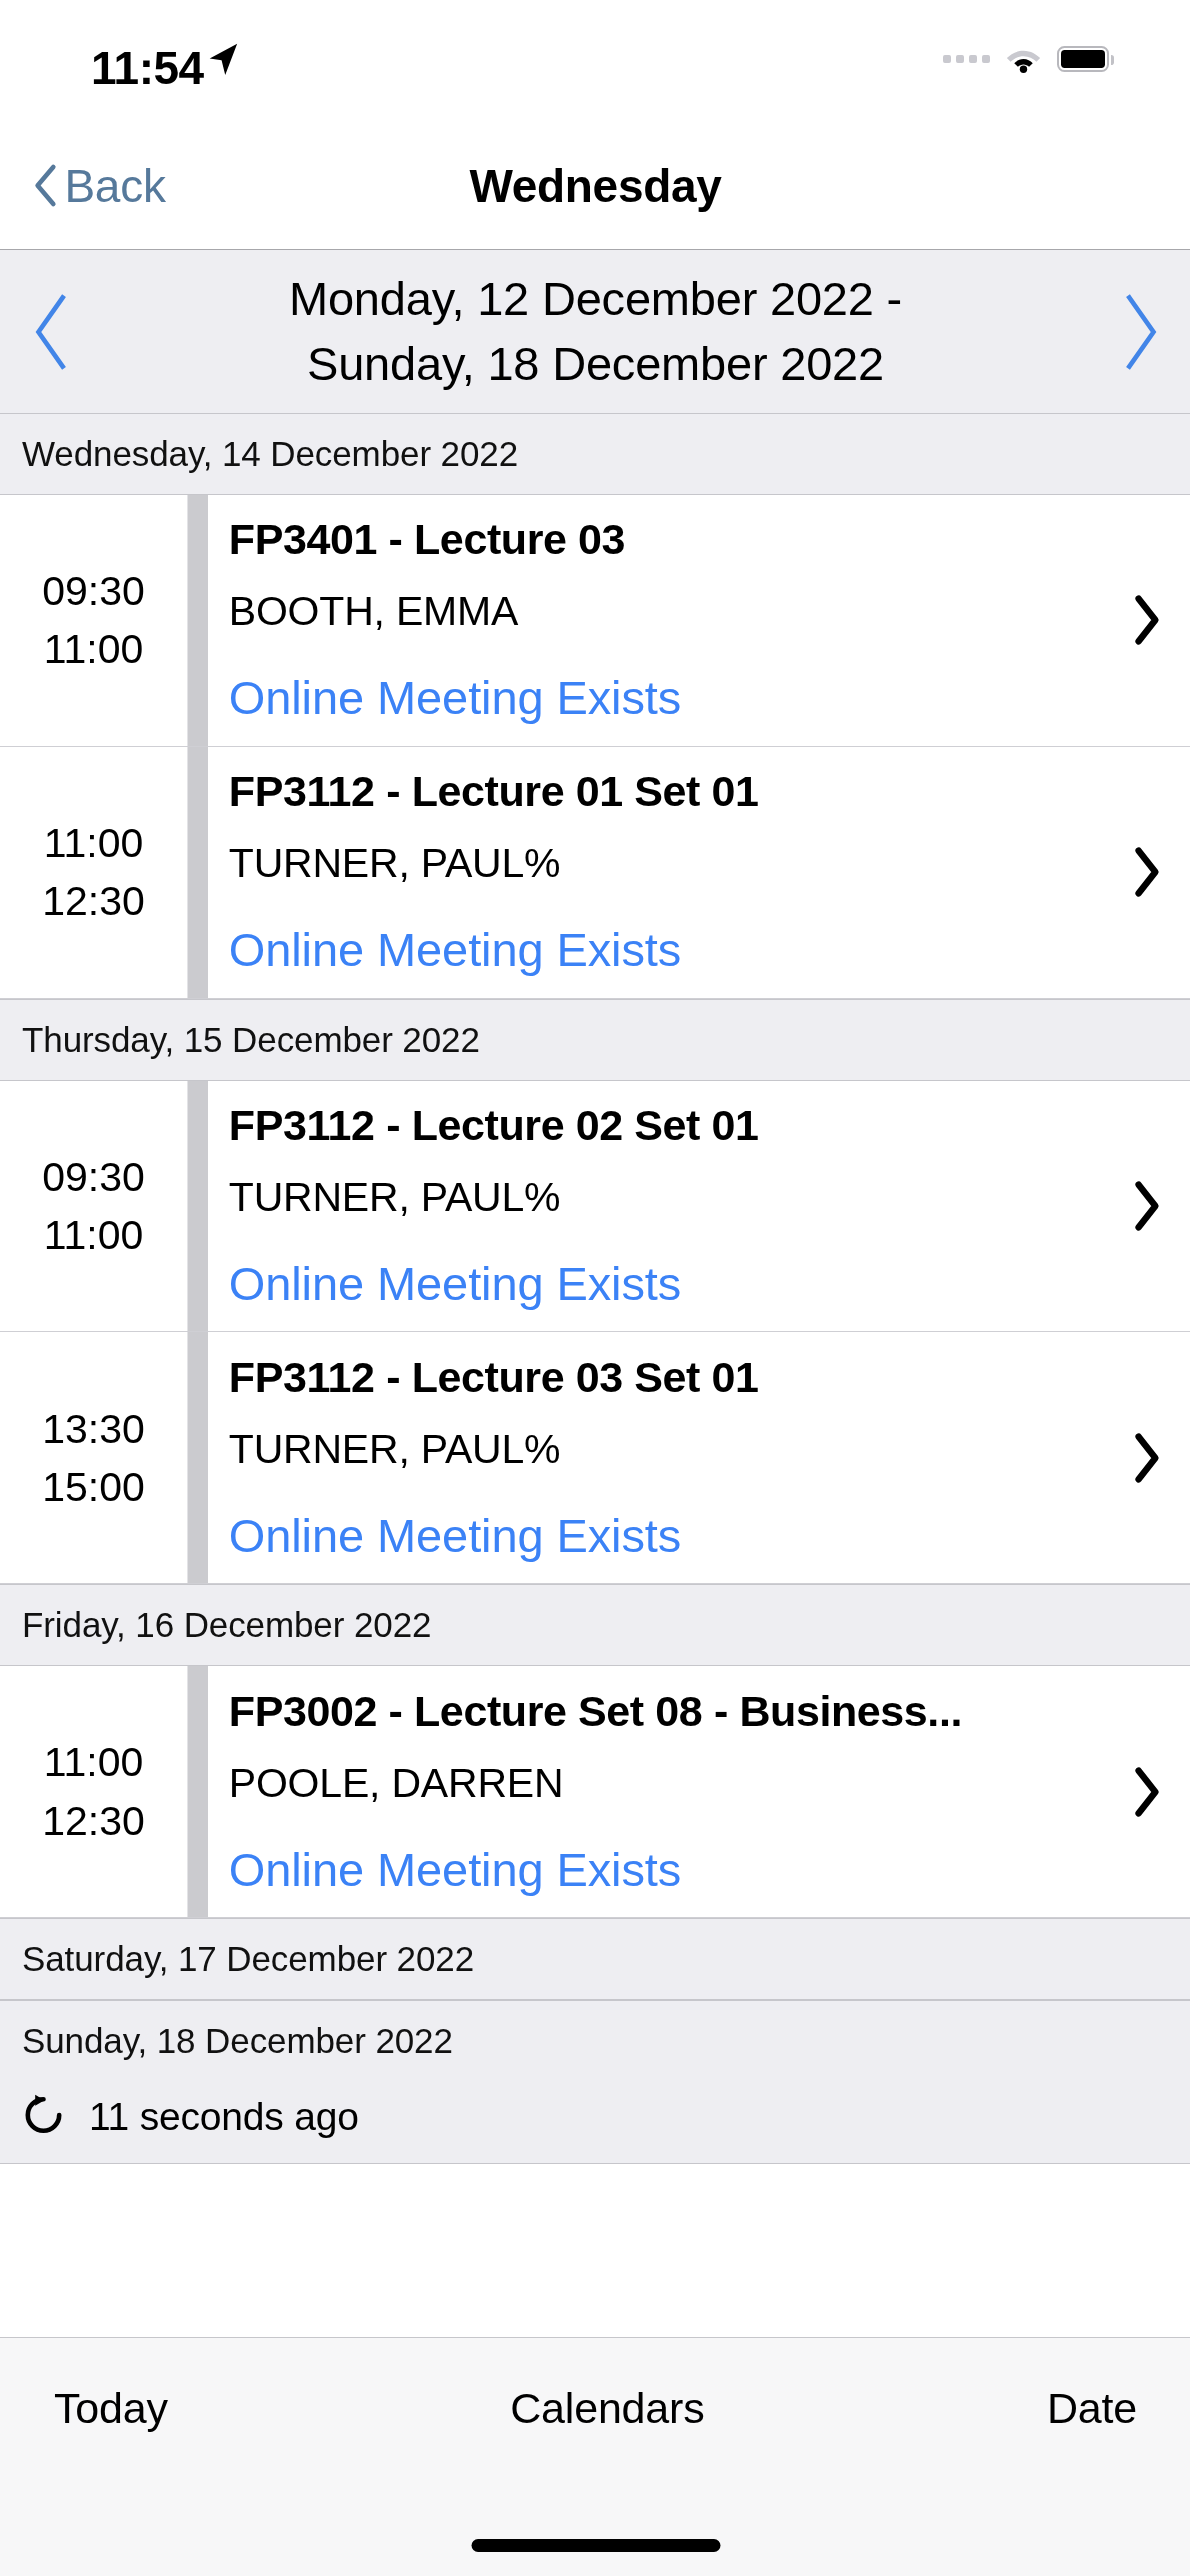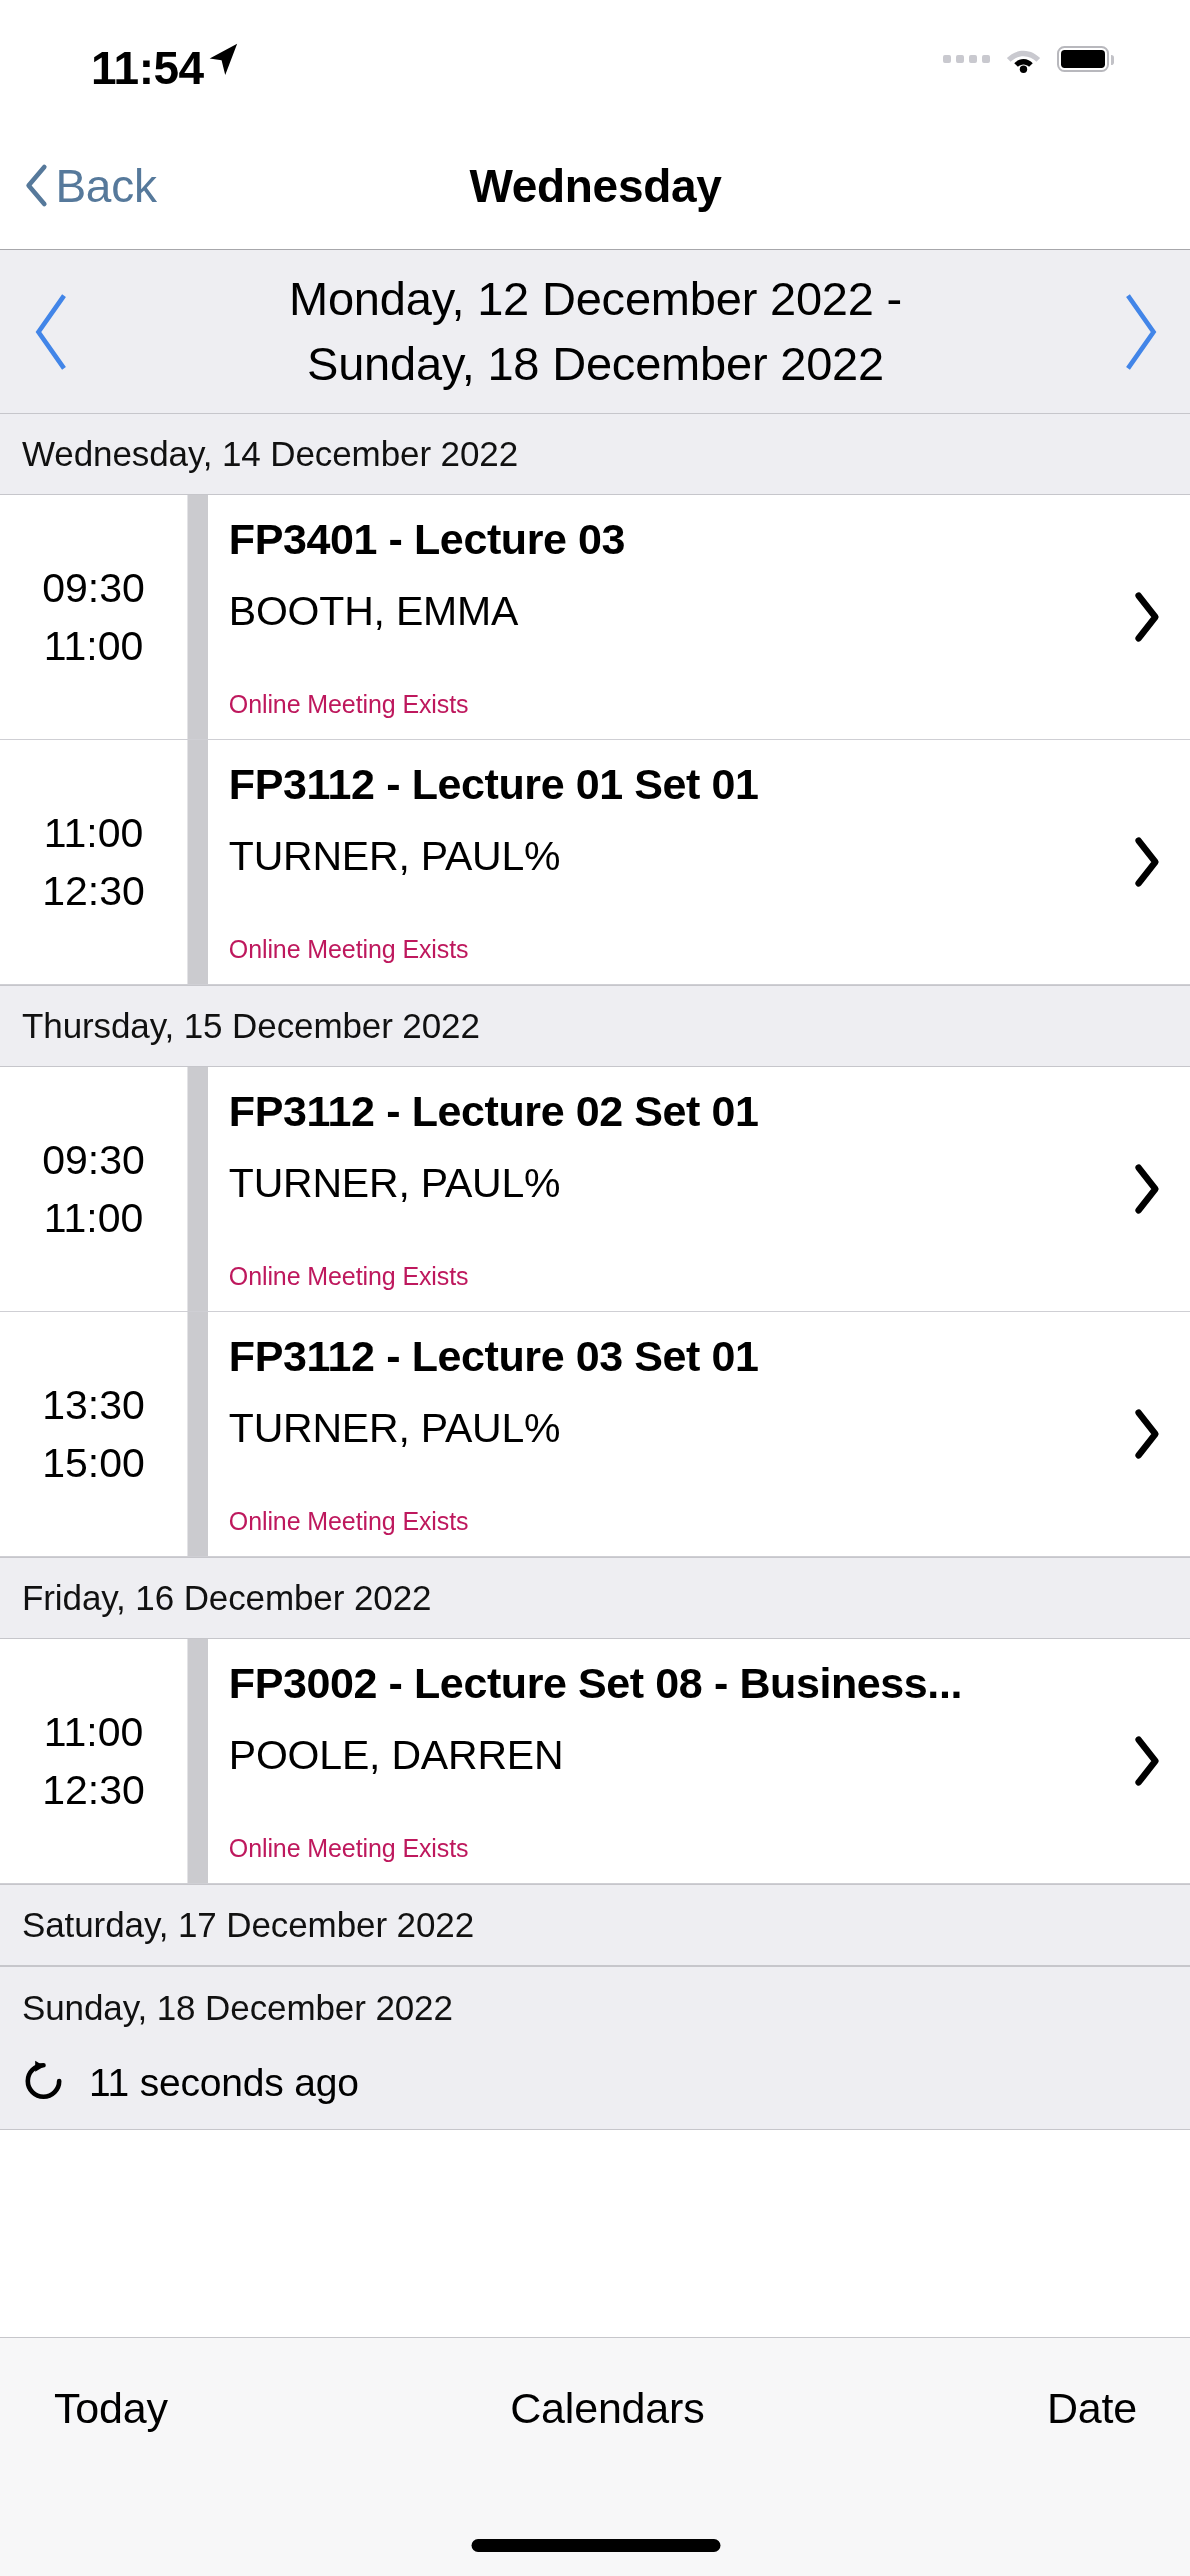--- a/index.html
+++ b/index.html
@@ -85,21 +85,21 @@
   
   .nav-bar {
     flex: 0 0 128px;
     height: 128px;
     position: relative;
     background: #ffffff;
     border-bottom: 1.9px solid #a7a7ab;
   }
   .nav-back {
     position: absolute;
-    left: 24px;
+    left: 33px;
     top: 50%;
     transform: translateY(-50%);
     display: flex;
     align-items: center;
     gap: 7.4px;
     color: #56799b;
     justify-content: space-between;
   }
   .nav-back .chev { width: 24px; height: 45px; }
   .nav-back .lbl {
@@ -206,22 +206,22 @@
     max-width: 909px;
   }
   .ev-person {
     font-size: 41px;
     color: #000;
     letter-spacing: -0.2px;
     margin-bottom: 13px;
   }
   .ev-spacer { flex: 1 1 auto; min-height: 22px; }
   .ev-meta {
-    font-size: 25px;
-    color: #be185d;
+    font-size: 47px;
+    color: #3b82f6;
     letter-spacing: -0.1px;
   }
   .ev-chev {
     flex: 0 0 89px;
     display: flex;
     align-items: center;
     justify-content: center;
   }
   .ev-chev svg { width: 28px; height: 52px; }
 

